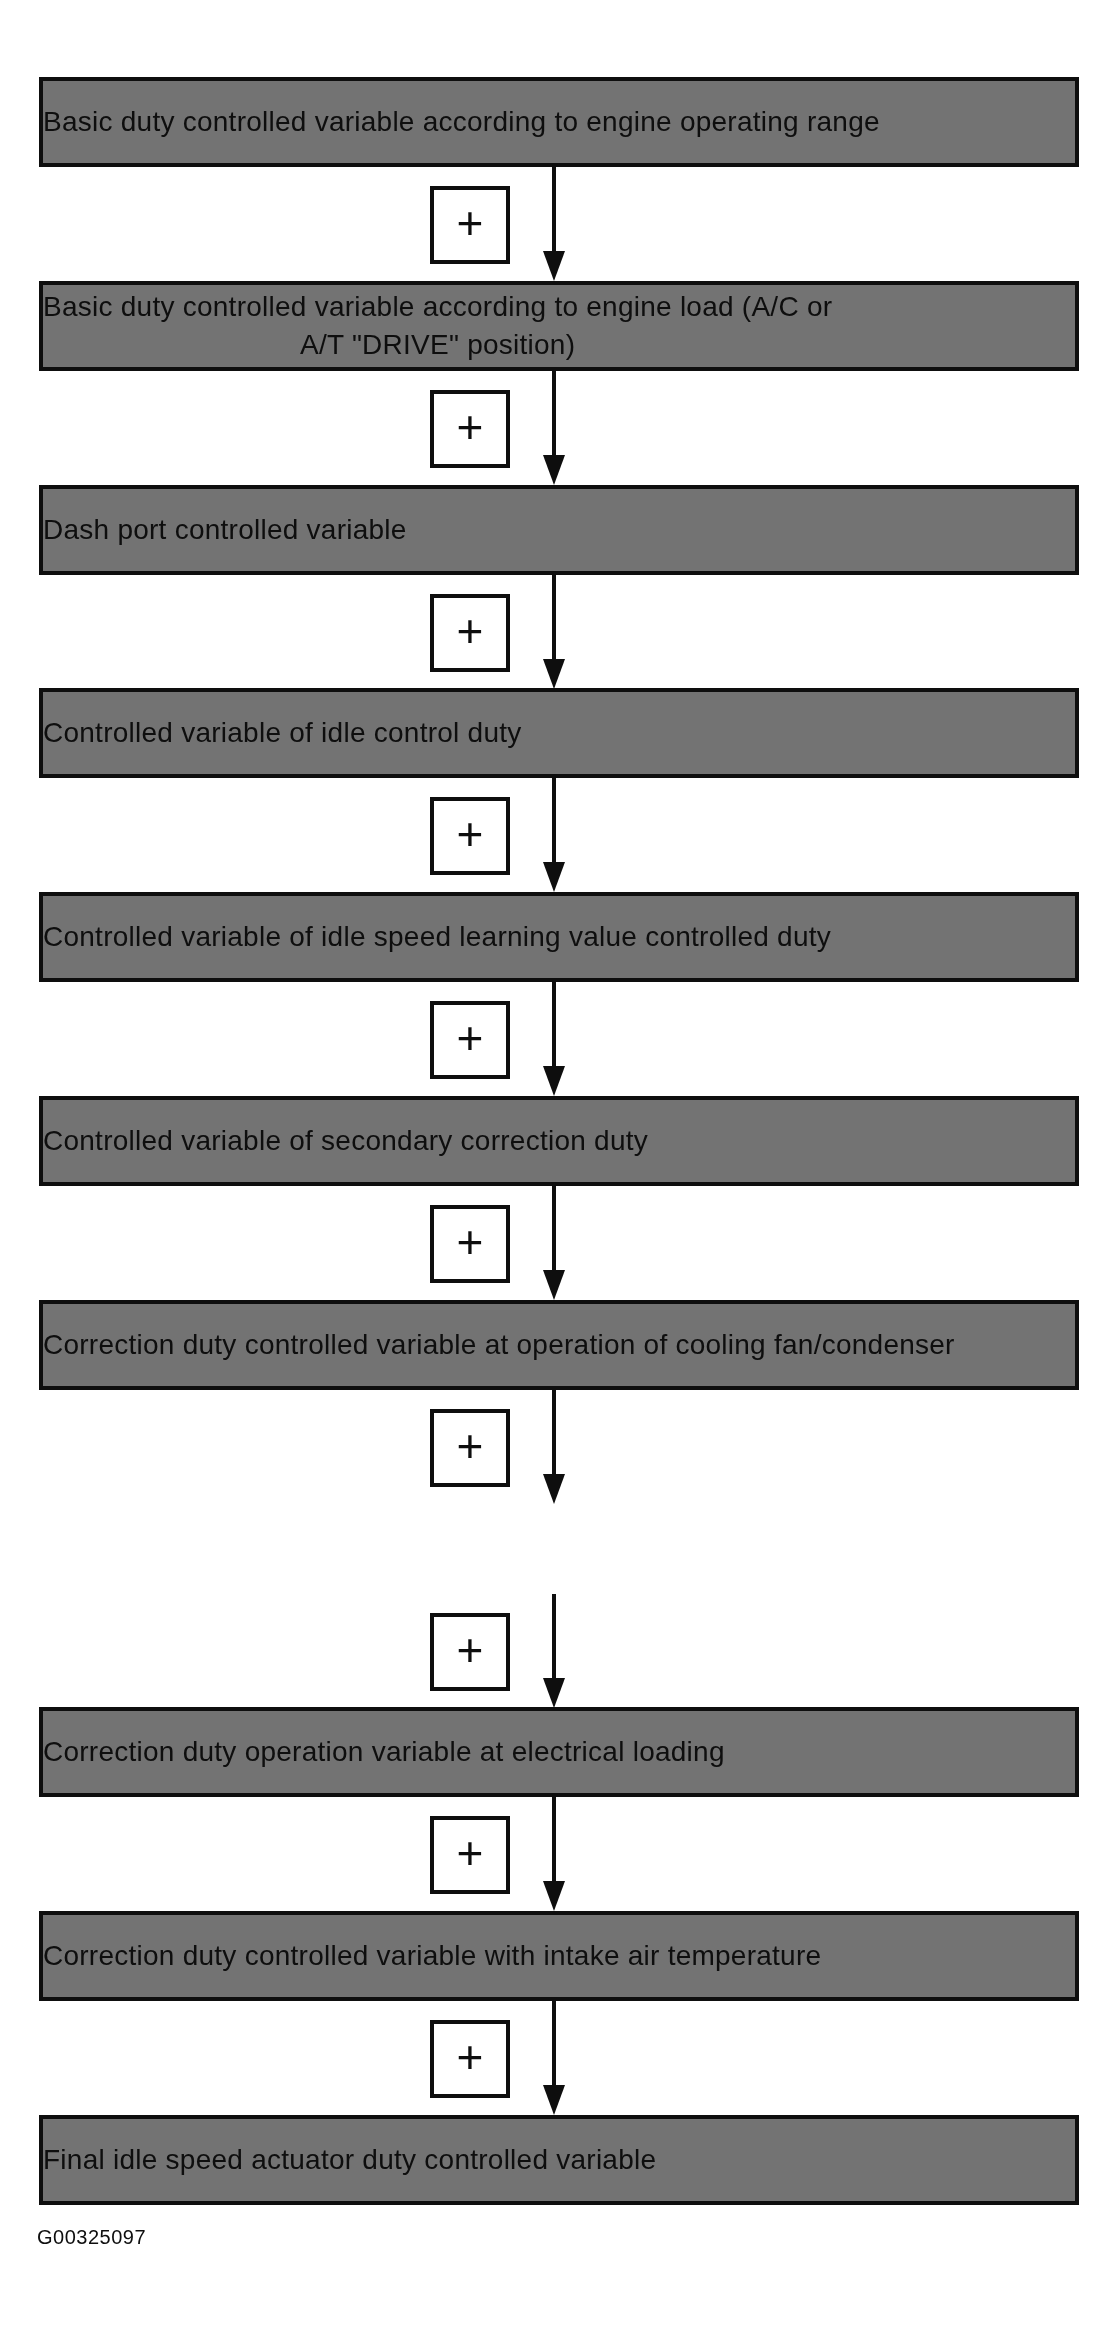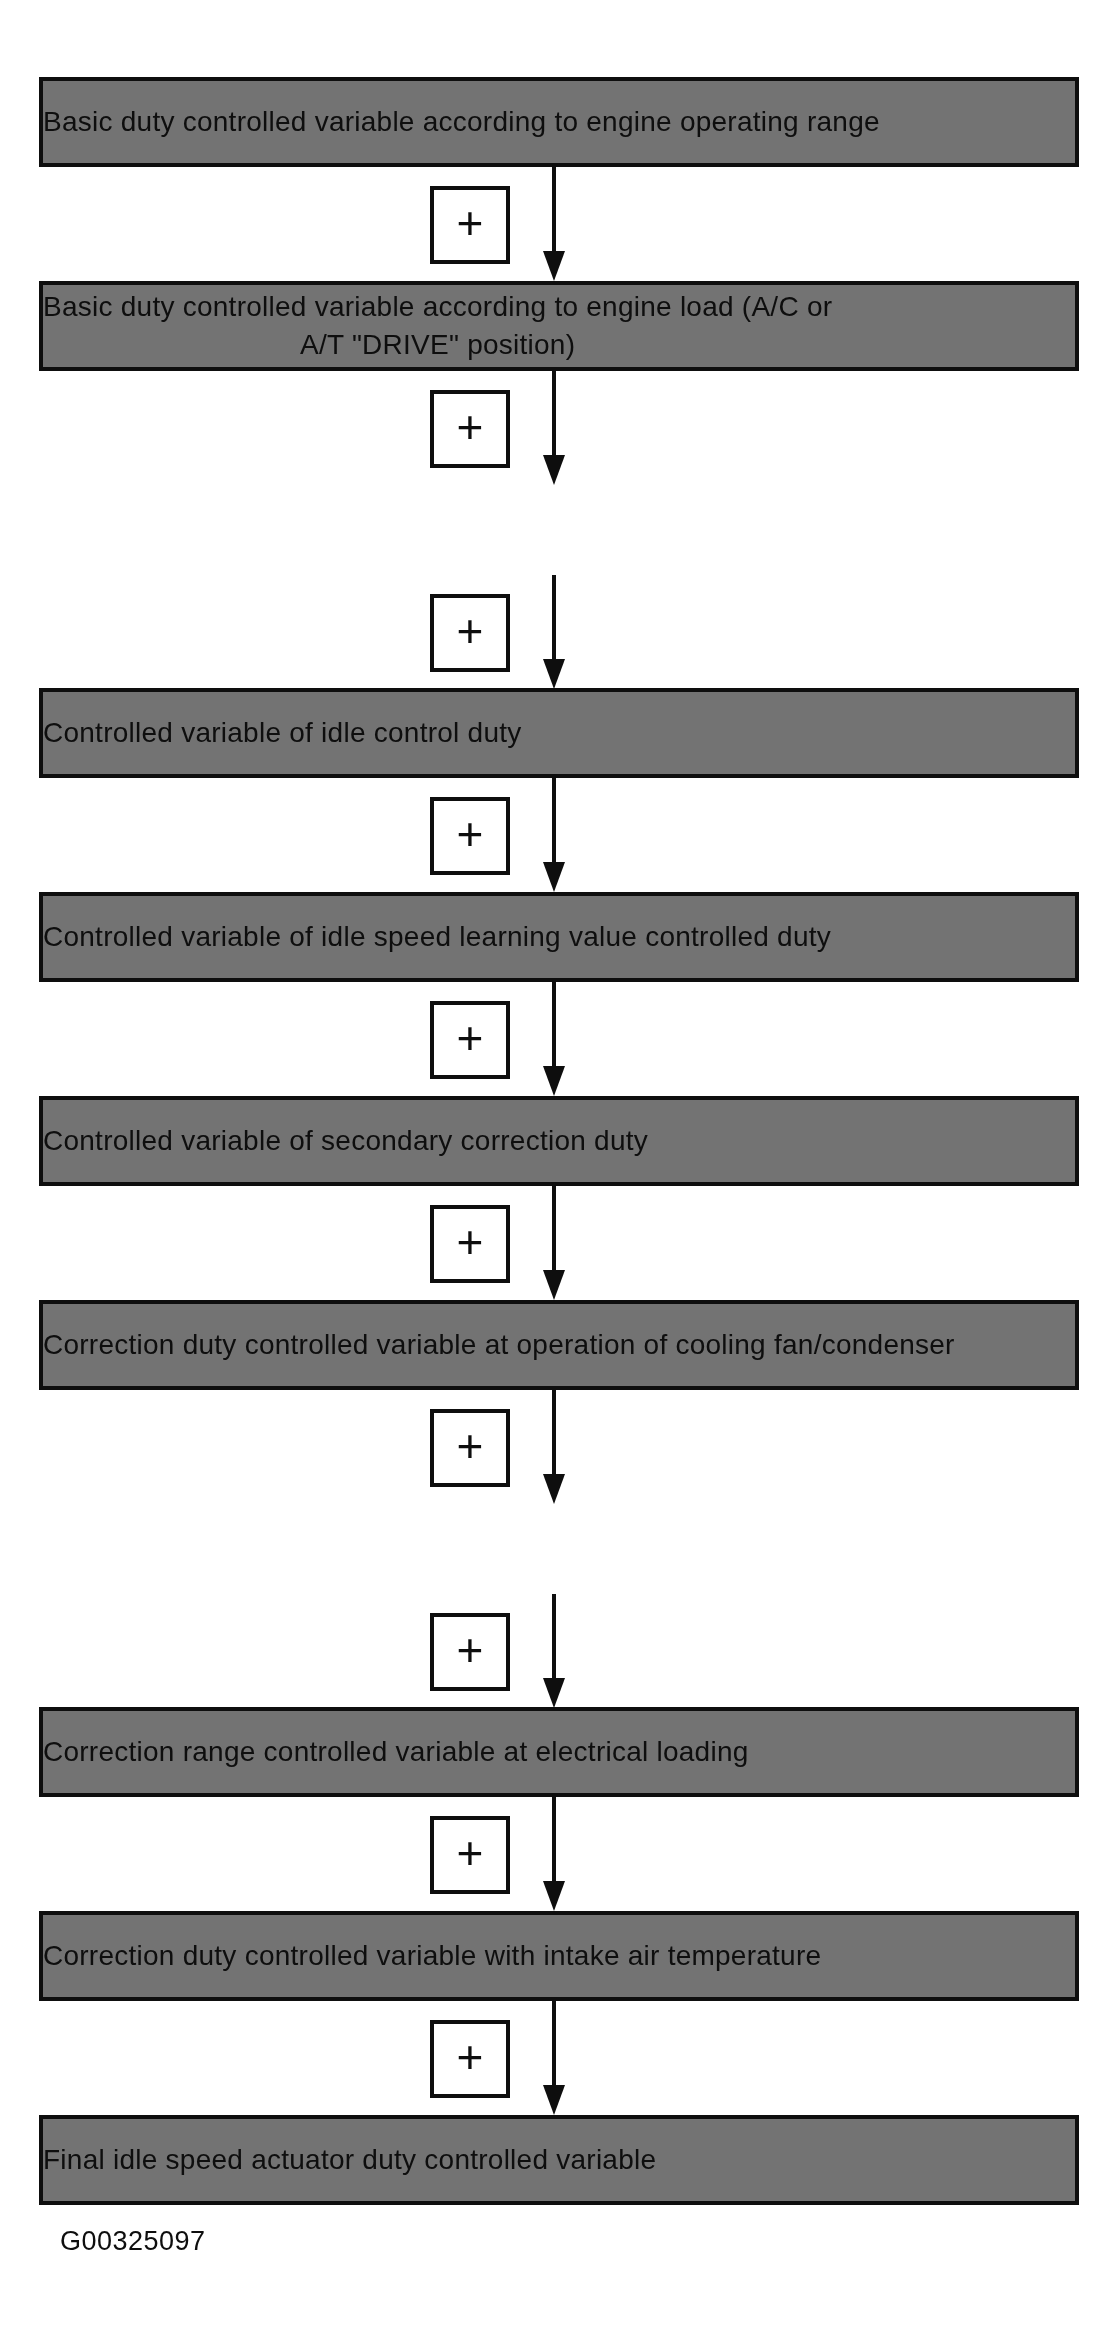--- a/index.html
+++ b/index.html
@@ -93,24 +93,23 @@
     width: 0;
     height: 0;
     border-left: 11px solid transparent;
     border-right: 11px solid transparent;
     border-top: 30px solid #0e0e0e;
   }
   .figure-code {
     position: absolute;
     left: 37px;
     top: 2226px;
-    font-size: 27px;
+    font-size: 20px;
     letter-spacing: 0.5px;
     color: #0e0e0e;
-    margin-left: 23px;
   }
 </style>
 </head>
 <body>
 
 <div class="page">
 
   <div class="fbox" style="--i:0">
     <span class="fbox-label">Basic duty controlled variable according to engine operating range</span>
   </div>
@@ -131,20 +130,23 @@
   <div class="connector" style="--i:1">
     <div class="plus-square">
       <span class="plus-glyph">+</span>
     </div>
     <div class="arrow">
       <div class="arrow-line"></div>
       <div class="arrow-head"></div>
     </div>
   </div>
 
+  <div class="fbox" style="--i:2">
+    <span class="fbox-label">Dash port controlled variable</span>
+  </div>
   <div class="connector" style="--i:2">
     <div class="plus-square">
       <span class="plus-glyph">+</span>
     </div>
     <div class="arrow">
       <div class="arrow-line"></div>
       <div class="arrow-head"></div>
     </div>
   </div>
 
@@ -204,21 +206,21 @@
     <div class="plus-square">
       <span class="plus-glyph">+</span>
     </div>
     <div class="arrow">
       <div class="arrow-line"></div>
       <div class="arrow-head"></div>
     </div>
   </div>
 
   <div class="fbox" style="--i:8">
-    <span class="fbox-label">Correction range controlled variable at electrical loading</span>
+    <span class="fbox-label">Correction duty operation variable at electrical loading</span>
   </div>
   <div class="connector" style="--i:8">
     <div class="plus-square">
       <span class="plus-glyph">+</span>
     </div>
     <div class="arrow">
       <div class="arrow-line"></div>
       <div class="arrow-head"></div>
     </div>
   </div>

